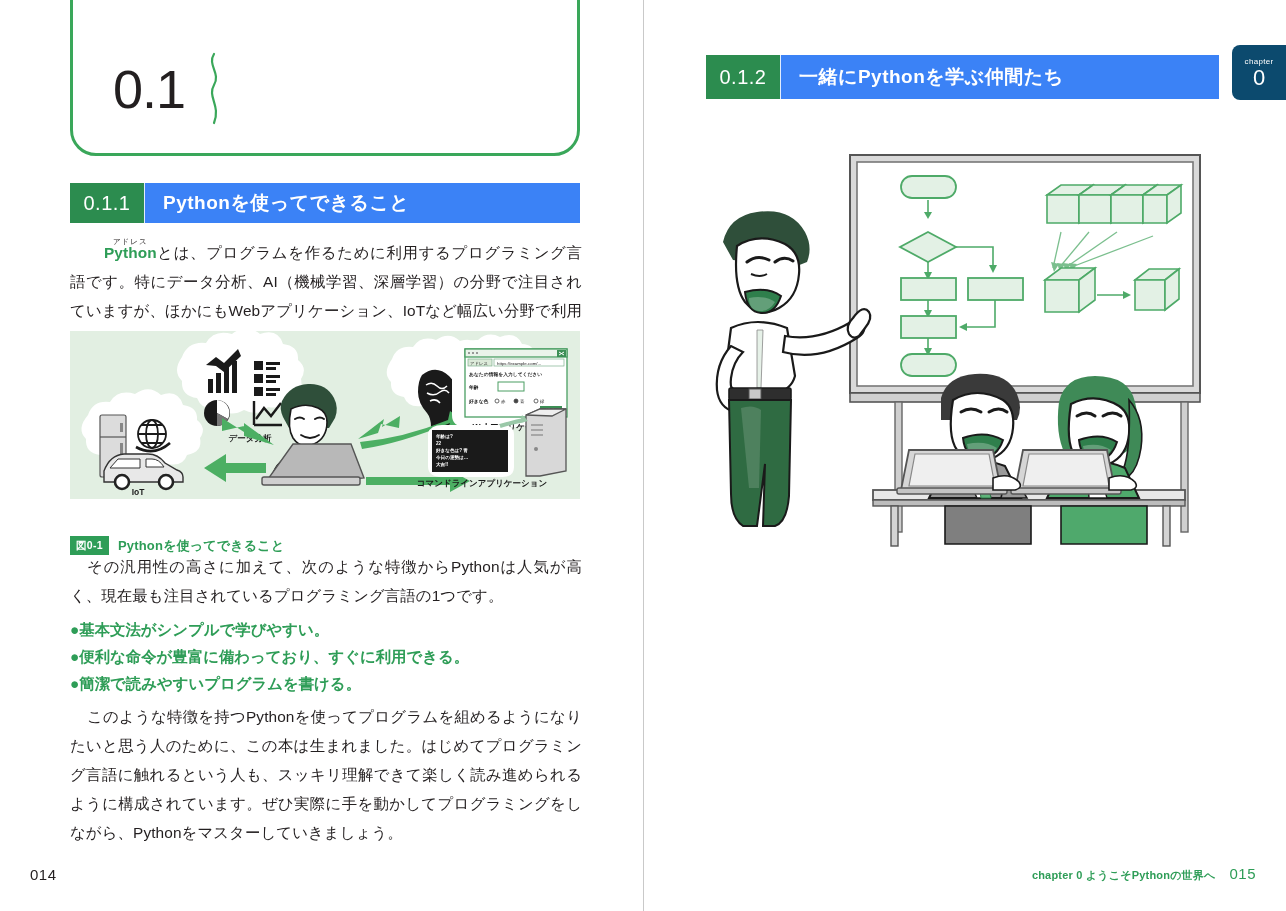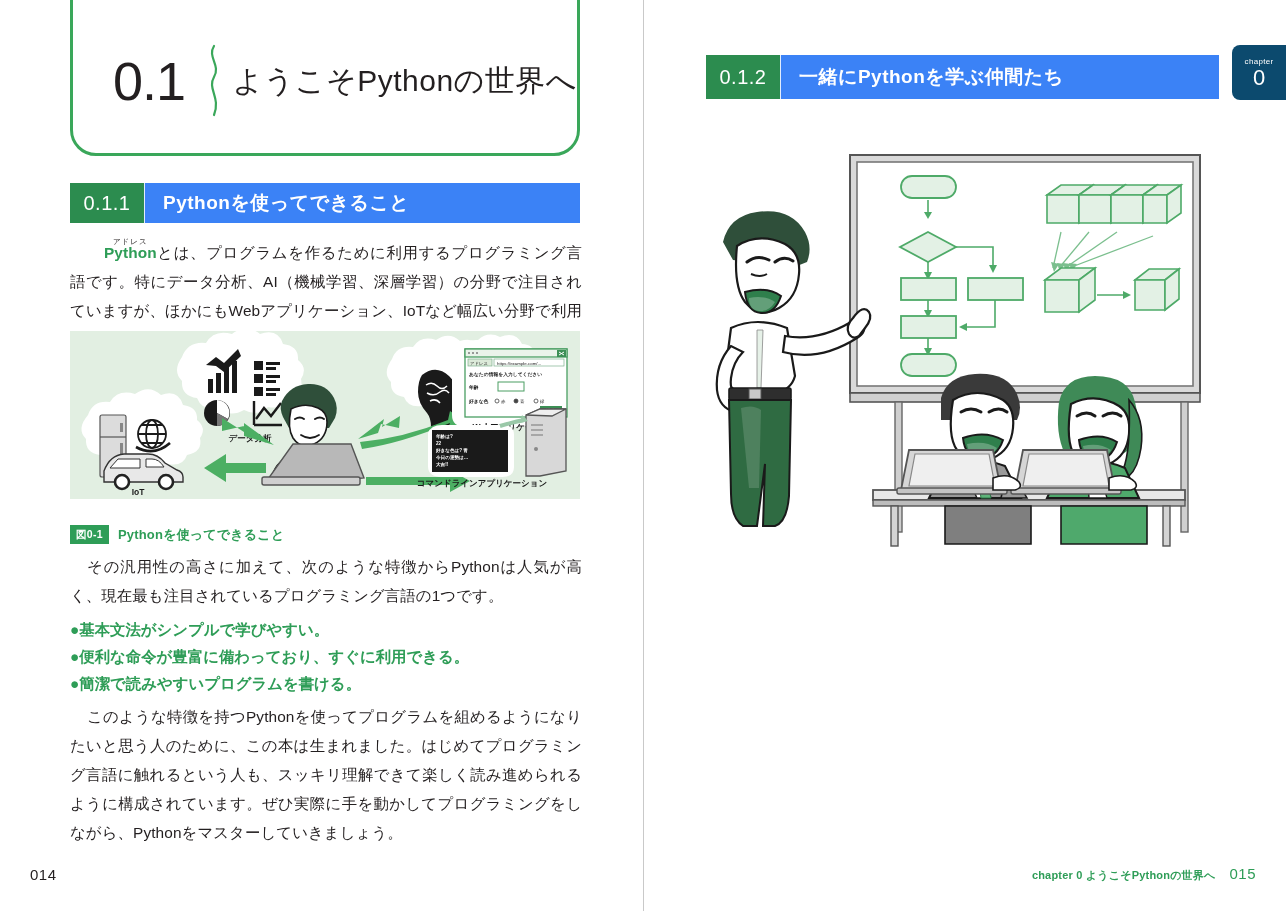--- a/index.html
+++ b/index.html
@@ -14,21 +14,21 @@
   .page-right{width:643px;}
   .gutter{position:absolute;left:643px;top:0;width:1px;height:911px;background:#c9c9c9;}
 
   
   .section-banner{
     position:absolute;left:70px;top:-30px;width:510px;height:186px;
     border:3px solid #3aa75a;border-radius:26px;box-sizing:border-box;
     background:#fff;
   }
   .banner-inner{
-    position:absolute;left:0;right:0;bottom:30px;height:84px;
+    position:absolute;left:0;right:0;bottom:22px;height:84px;
     display:flex;align-items:center;
   }
   .banner-num{
     font-size:54px;line-height:1;color:#231f20;font-weight:400;
     margin-left:40px;letter-spacing:-1px;
   }
   .squiggle{margin-left:20px;margin-right:14px;display:block;}
   .banner-title{
     font-size:30px;color:#231f20;letter-spacing:.5px;white-space:nowrap;
   }
@@ -107,21 +107,20 @@
 <div class="spread">
 
   <div class="page page-left">
 
     <div class="section-banner">
       <div class="banner-inner">
         <div class="banner-num">0.1</div>
         <svg class="squiggle" width="18" height="76">
           <path d="M9 3 C 2 14, 16 22, 9 34 C 2 46, 16 54, 9 72" fill="none" stroke="#3aa75a" stroke-width="2.2" stroke-linecap="round"></path>
         </svg>
-        <div class="banner-title">ようこそPythonの世界へ</div>
       </div>
     </div>
 
     <div class="subhead" style="top:183px;">
       <div class="subhead-num">0.1.1</div>
       <div class="subhead-sep"></div>
       <div class="subhead-title">Pythonを使ってできること</div>
     </div>
 
     <div class="body-text indent" style="top:238px;">
@@ -274,21 +273,21 @@
           <g stroke="#777" stroke-width="1">
             <path d="M461 94 h12 M461 99 h12 M461 104 h12"></path>
           </g>
           <circle cx="466" cy="118" r="2" fill="#888"></circle>
           <path d="M430 95 q14 -4 24 -6" stroke="#9ac8a8" stroke-width="4" fill="none"></path>
           <path d="M452 84 l6 6 l-8 2z" fill="#9ac8a8"></path>
         </g>
       </svg>
     </div>
 
-    <div class="fig-caption" style="left:70px;top:525px;">
+    <div class="fig-caption" style="left:70px;top:536px;">
       <span class="fig-tag">図0-1</span>
       <span class="fig-cap-text">Pythonを使ってできること</span>
     </div>
 
     <div class="body-text indent" style="top:552px;">その汎用性の高さに加えて、次のような特徴からPythonは人気が高く、現在最も注目されているプログラミング言語の1つです。</div>
 
     <div class="bullets" style="top:616px;">
       <div>●基本文法がシンプルで学びやすい。</div>
       <div>●便利な命令が豊富に備わっており、すぐに利用できる。</div>
       <div>●簡潔で読みやすいプログラムを書ける。</div>

